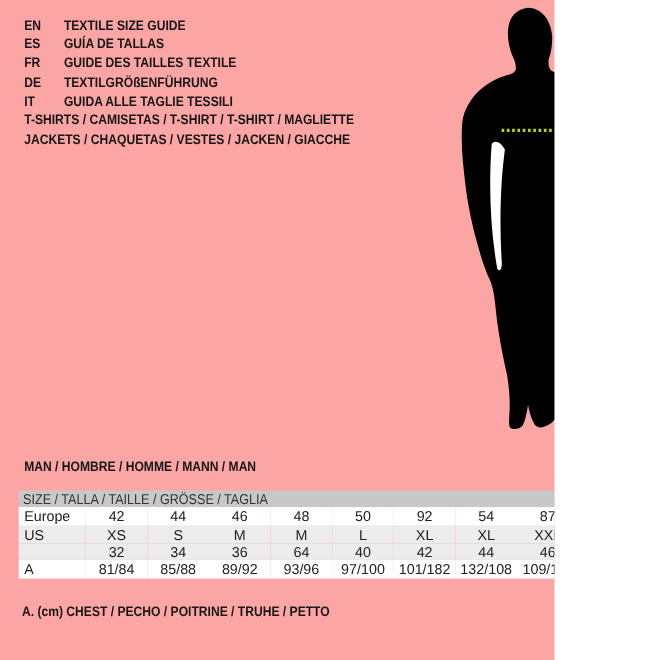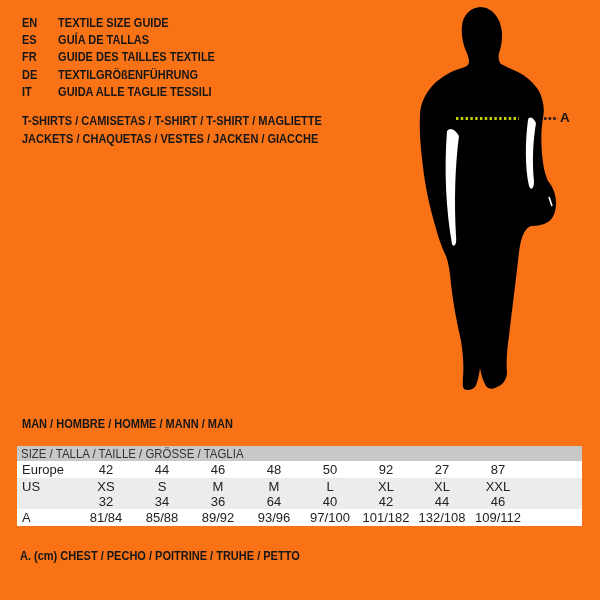--- a/index.html
+++ b/index.html
@@ -1,26 +1,26 @@
 <!DOCTYPE html>
 <html><head>
 <meta charset="utf-8">
 <style>
   html,body{margin:0;padding:0;background:#fff;}
-  .canvas{position:relative;width:600px;height:600px;background:#f97316;overflow:hidden;
+  .canvas{position:relative;width:504px;height:600px;background:#fca5a5;overflow:hidden;
           font-family:"Liberation Sans",sans-serif;color:#161616;}
   .cond{display:inline-block;transform:scaleX(0.88);transform-origin:0 50%;white-space:nowrap;}
 
   
   .langs{position:absolute;left:22px;top:15px;font-weight:700;font-size:12.5px;line-height:17.2px;}
   .lang-row{display:flex;}
   .lang-code{width:41px;flex:0 0 41px;}
 
   
-  .cats{position:absolute;left:22px;top:112px;font-weight:700;font-size:12.5px;line-height:18px;}
+  .cats{position:absolute;left:22px;top:100px;font-weight:700;font-size:12.5px;line-height:18px;}
 
   
   .figure-svg{position:absolute;left:388px;top:0;width:200px;height:410px;}
   .a-label{position:absolute;left:560px;top:110px;font-size:13.5px;font-weight:700;color:#111;}
 
   
   .man-title{position:absolute;left:22px;top:417px;font-weight:700;font-size:12.5px;}
 
   
   .size-table{position:absolute;left:17px;top:446px;width:565px;border-collapse:collapse;
@@ -147,21 +147,21 @@
         <td colspan="10"><span class="cond">SIZE / TALLA / TAILLE / GRÖSSE / TAGLIA</span></td>
       </tr>
       <tr class="row-europe">
         <td class="lbl">Europe</td>
         <td>42</td>
         <td>44</td>
         <td>46</td>
         <td>48</td>
         <td>50</td>
         <td>92</td>
-        <td>27</td>
+        <td>54</td>
         <td>87</td>
         <td></td>
       </tr>
       <tr class="row-us">
         <td class="lbl">US</td>
         <td>XS</td>
         <td>S</td>
         <td>M</td>
         <td>M</td>
         <td>L</td>

